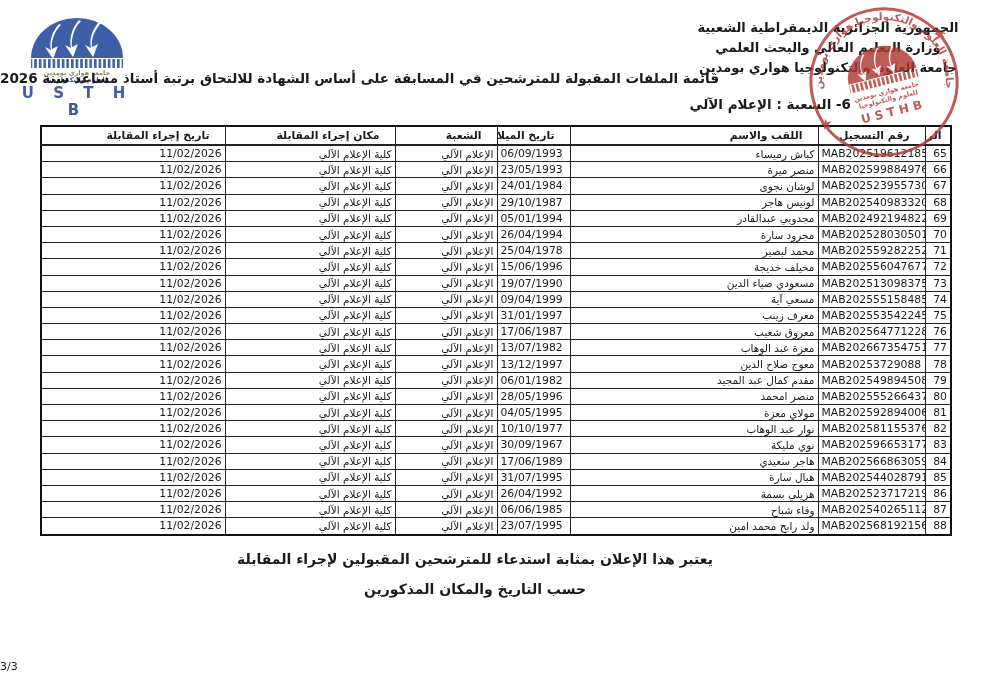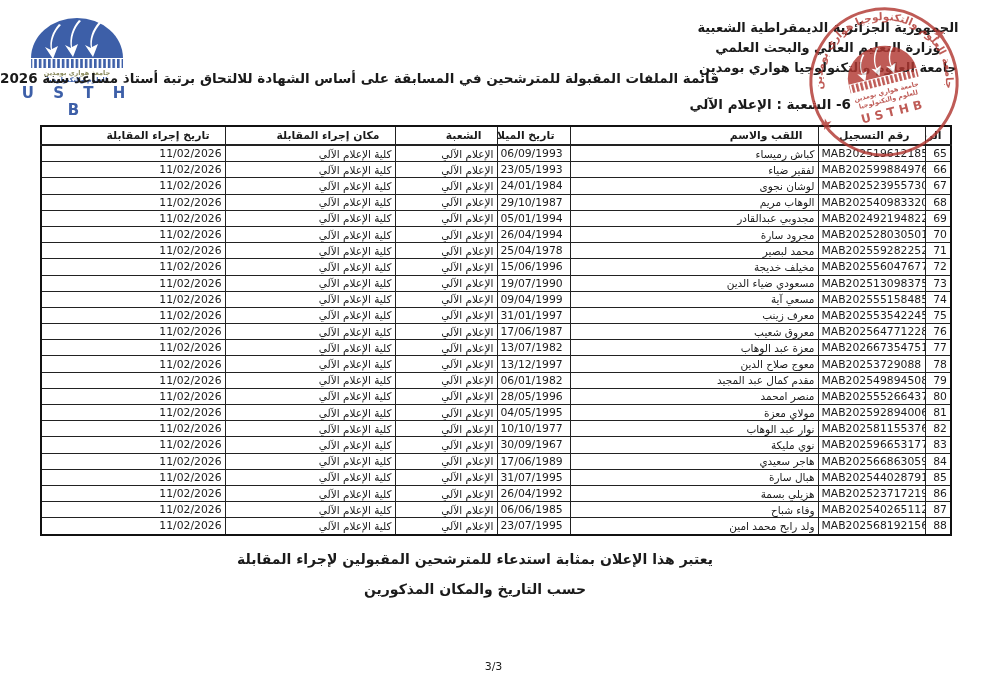--- a/index.html
+++ b/index.html
@@ -38,21 +38,21 @@
   td.col3{direction:ltr;text-align:left;font-size:10.8px;}
   td.col6{direction:ltr;text-align:right;font-size:10.8px;}
   
   .stamp{position:absolute;left:803px;top:2px;width:162px;height:160px;z-index:5;
          opacity:.82;pointer-events:none;}
   
   .footer-note{
     position:absolute;top:544px;left:0;width:950px;text-align:center;
     font-weight:bold;font-size:14px;line-height:30px;direction:rtl;
   }
-  .page-num{position:absolute;top:660px;left:0;width:987px;text-align:center;font-size:11px;}
+  .page-num{position:absolute;top:660px;left:0;width:987px;font-size:11px;}
 </style>
 </head>
 <body>
 
 <div class="logo">
   <svg width="104" height="58" viewBox="0 0 104 58">
     <defs>
       <pattern id="bluestripes" width="4.6" height="9" patternUnits="userSpaceOnUse">
         <rect width="2.6" height="9" fill="#3d5fa8"></rect>
       </pattern>
@@ -107,39 +107,39 @@
           <td class="col1">MAB202519612185</td>
           <td class="col2">كباش رميساء</td>
           <td class="col3">06/09/1993</td>
           <td class="col4">الإعلام الآلي</td>
           <td class="col5">كلية الإعلام الآلي</td>
           <td class="col6">11/02/2026</td>
         </tr>
         <tr>
           <td class="col0">66</td>
           <td class="col1">MAB202599884976</td>
-          <td class="col2">لفقير ضياء</td>
+          <td class="col2">منصر ميرة</td>
           <td class="col3">23/05/1993</td>
           <td class="col4">الإعلام الآلي</td>
           <td class="col5">كلية الإعلام الآلي</td>
           <td class="col6">11/02/2026</td>
         </tr>
         <tr>
           <td class="col0">67</td>
           <td class="col1">MAB202523955730</td>
           <td class="col2">لوشان نجوى</td>
           <td class="col3">24/01/1984</td>
           <td class="col4">الإعلام الآلي</td>
           <td class="col5">كلية الإعلام الآلي</td>
           <td class="col6">11/02/2026</td>
         </tr>
         <tr>
           <td class="col0">68</td>
           <td class="col1">MAB202540983320</td>
-          <td class="col2">الوهاب مريم</td>
+          <td class="col2">لونيس هاجر</td>
           <td class="col3">29/10/1987</td>
           <td class="col4">الإعلام الآلي</td>
           <td class="col5">كلية الإعلام الآلي</td>
           <td class="col6">11/02/2026</td>
         </tr>
         <tr>
           <td class="col0">69</td>
           <td class="col1">MAB202492194822</td>
           <td class="col2">مجدوبي عبدالقادر</td>
           <td class="col3">05/01/1994</td>

